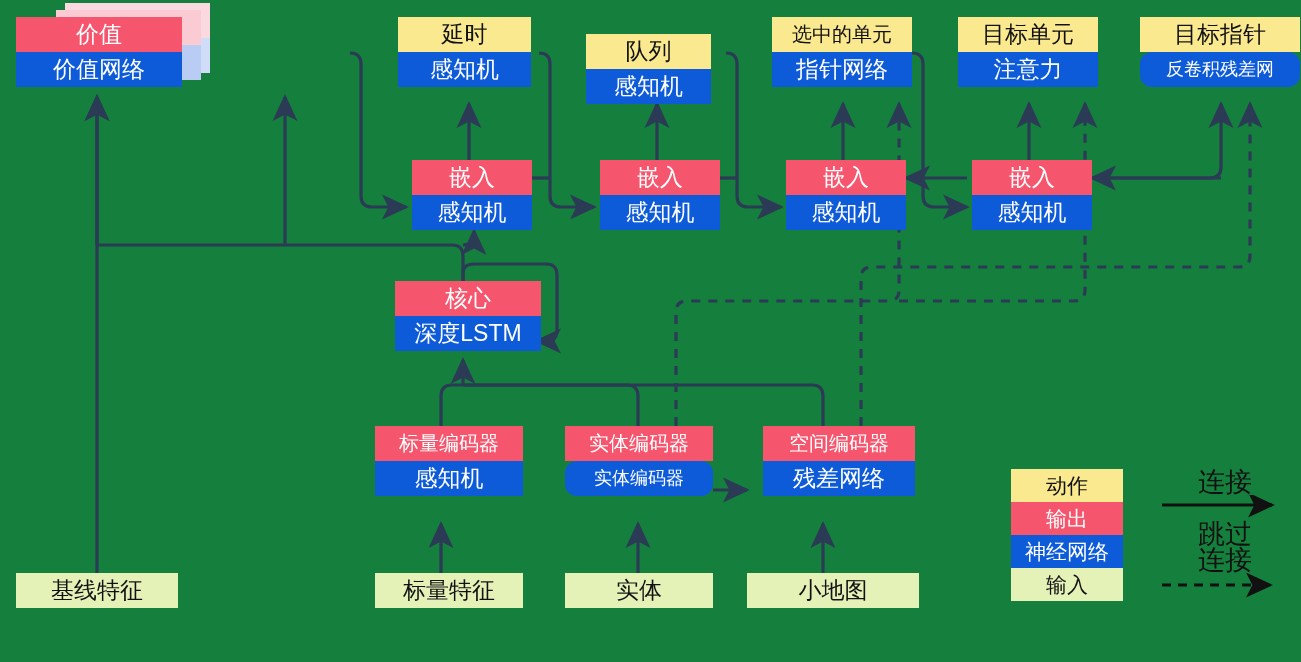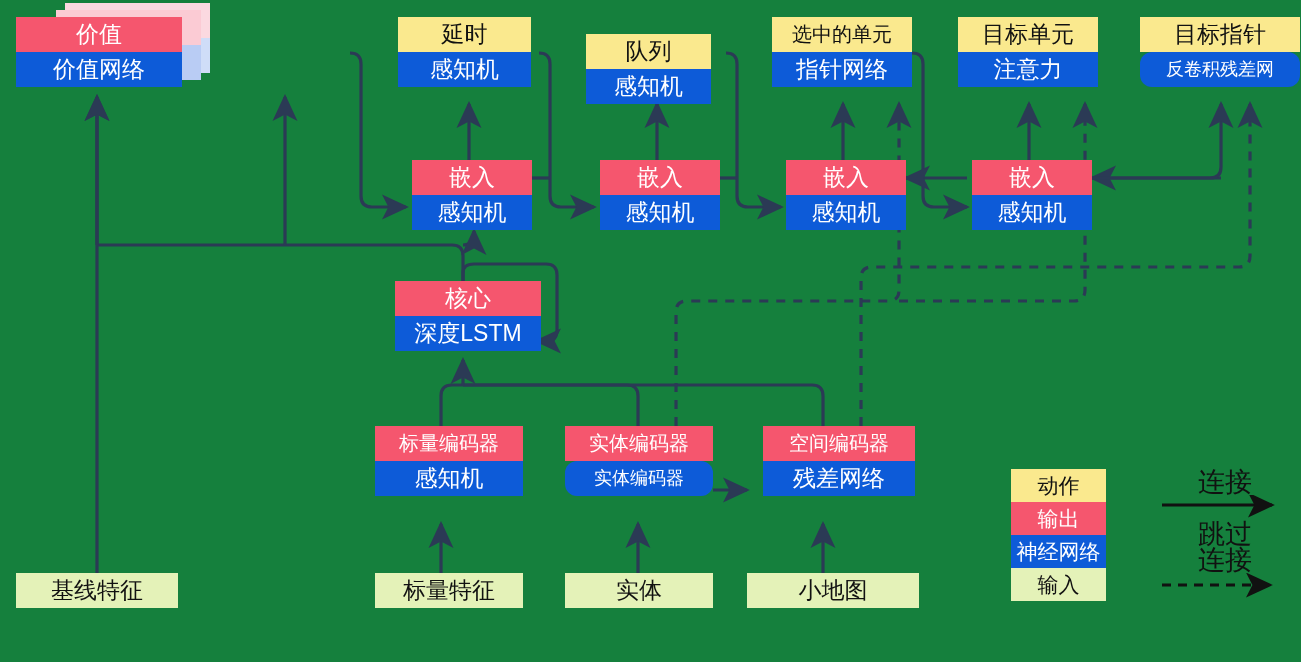--- a/index.html
+++ b/index.html
@@ -56,21 +56,21 @@
   .sband.out-l1 { background: #FBCBD4; }
   .sband.net-l1 { background: #B9CCF4; }
   .sband.out-l2 { background: #FBD9E0; }
   .sband.net-l2 { background: #CFDDF8; }
 
   
   #legend-box {
     position: absolute;
     left: 1011px;
     top: 469px;
-    width: 95px;
+    width: 112px;
     z-index: 6;
   }
   #legend-box .band { height: 33px; line-height: 33px; font-size: 21px; }
 
   #legend-lines {
     position: absolute;
     left: 1160px;
     top: 469px;
     width: 130px;
     height: 145px;

